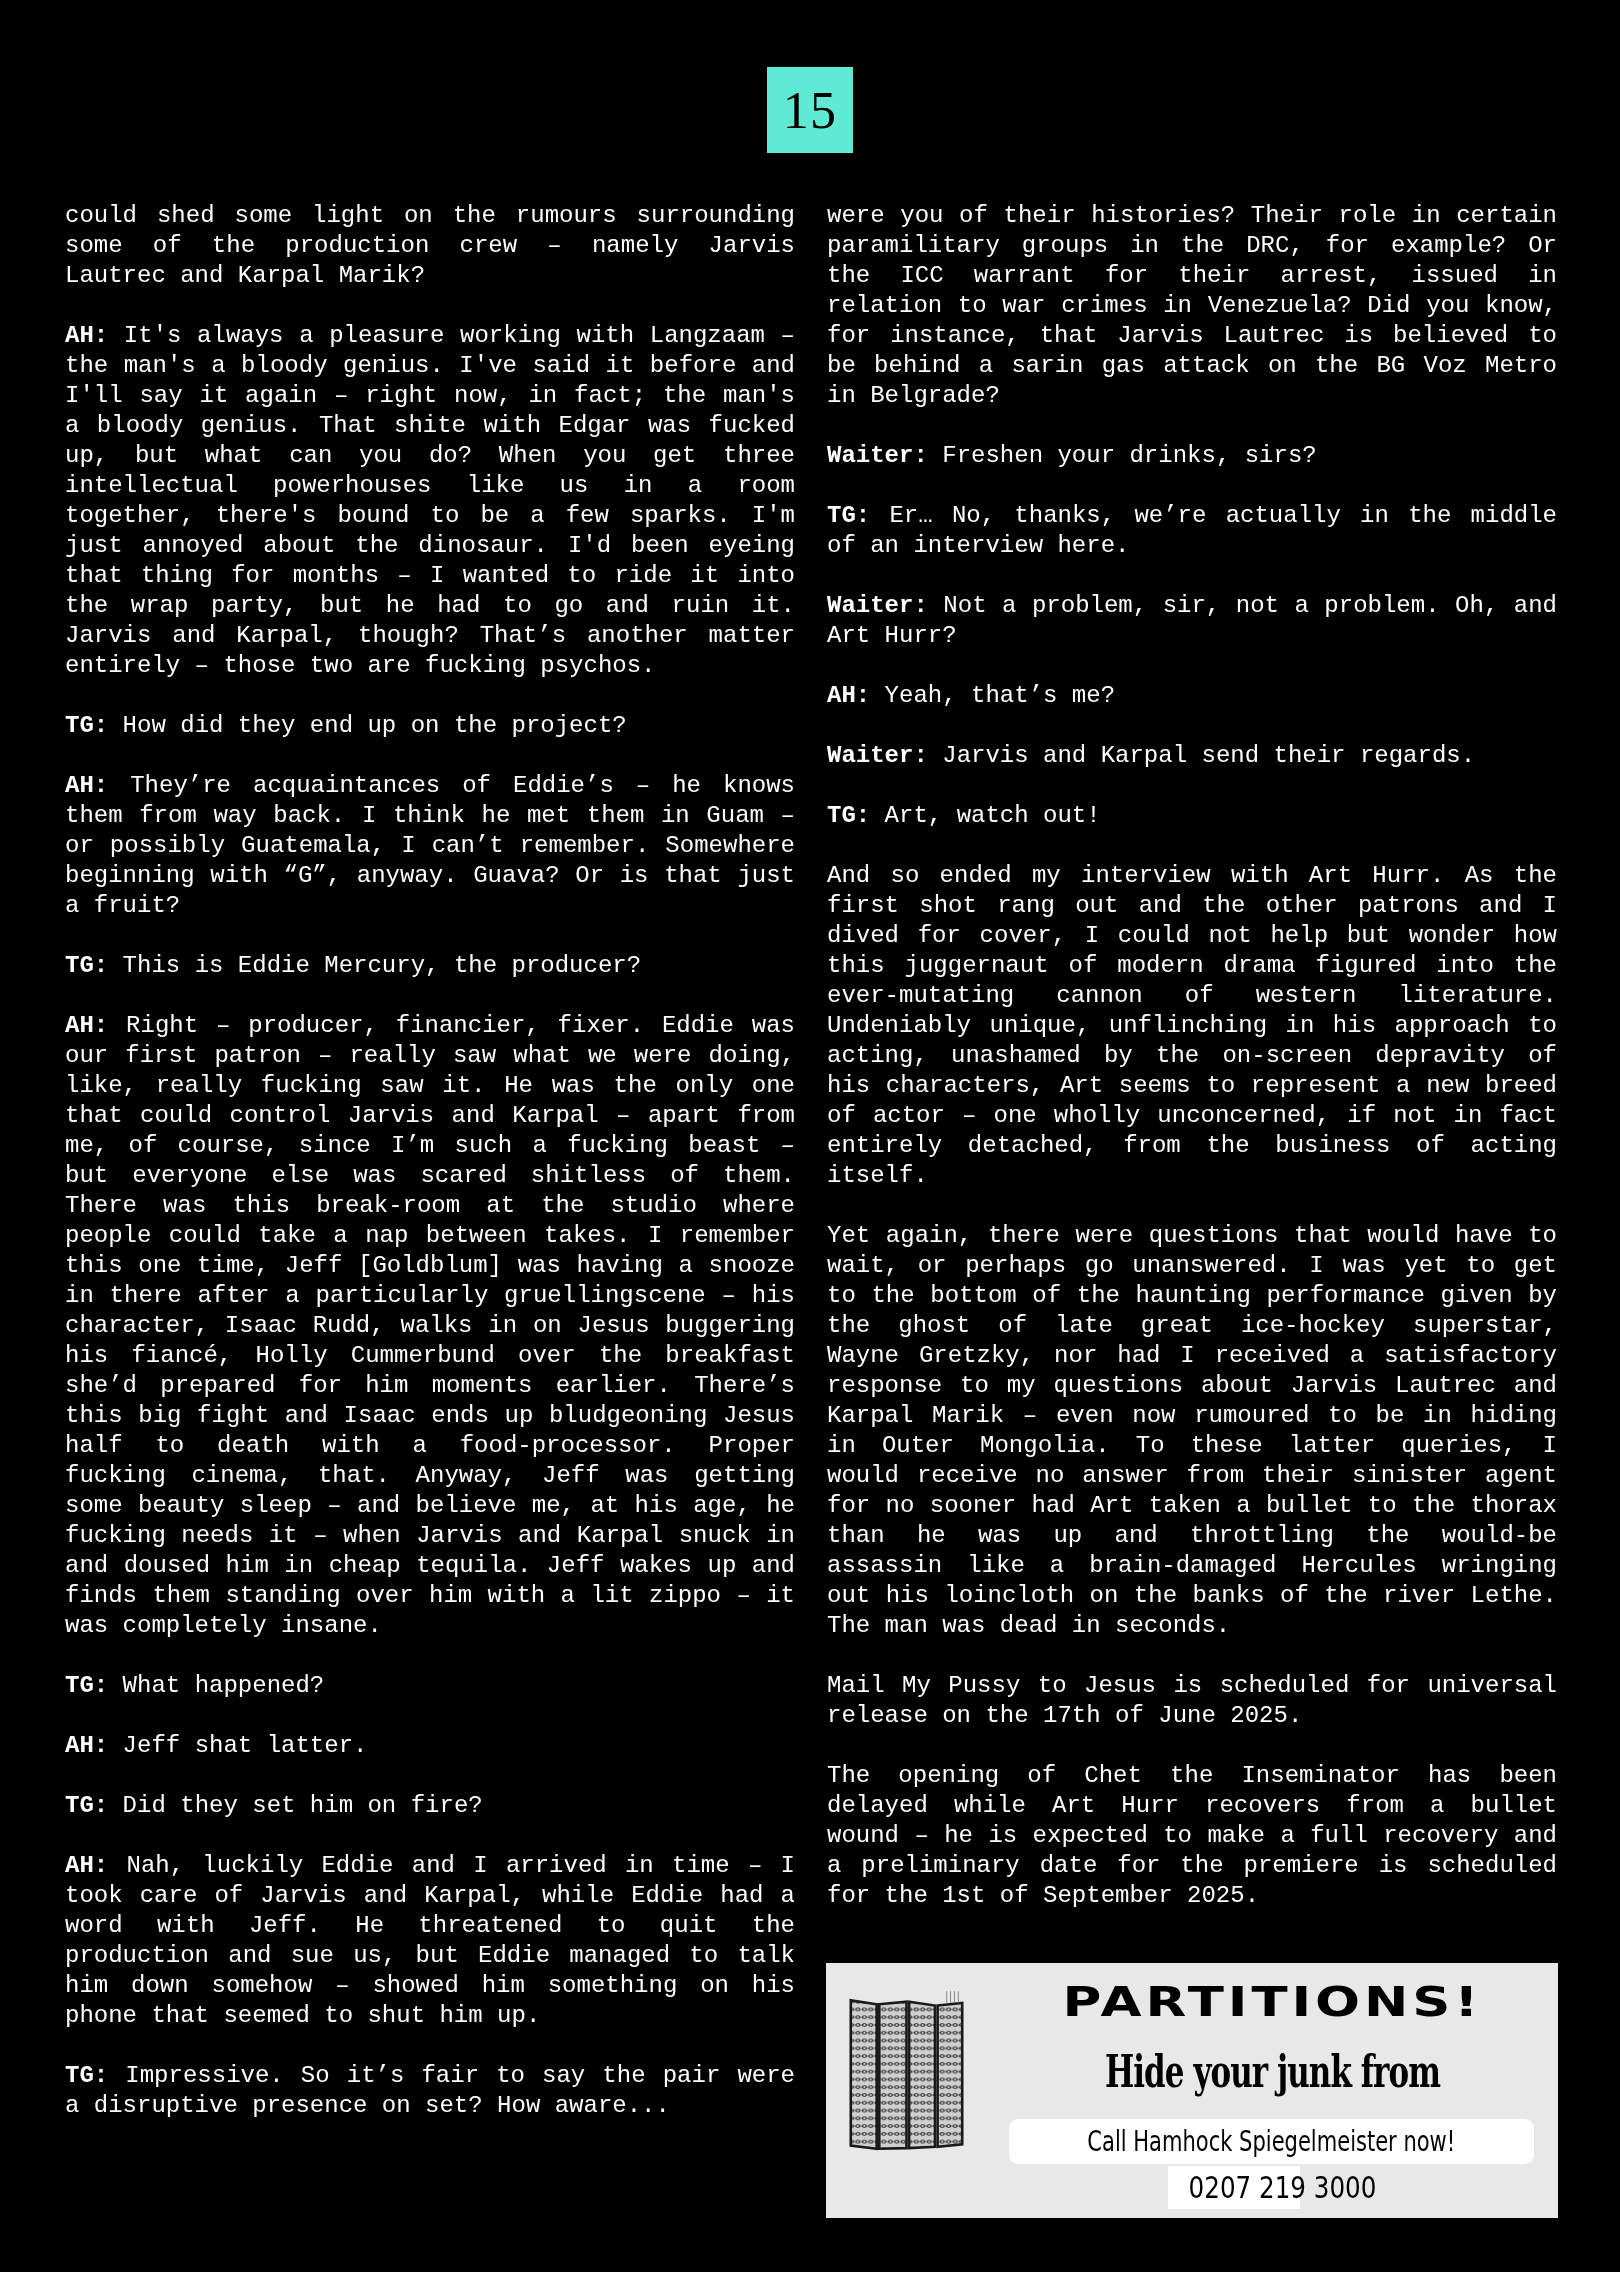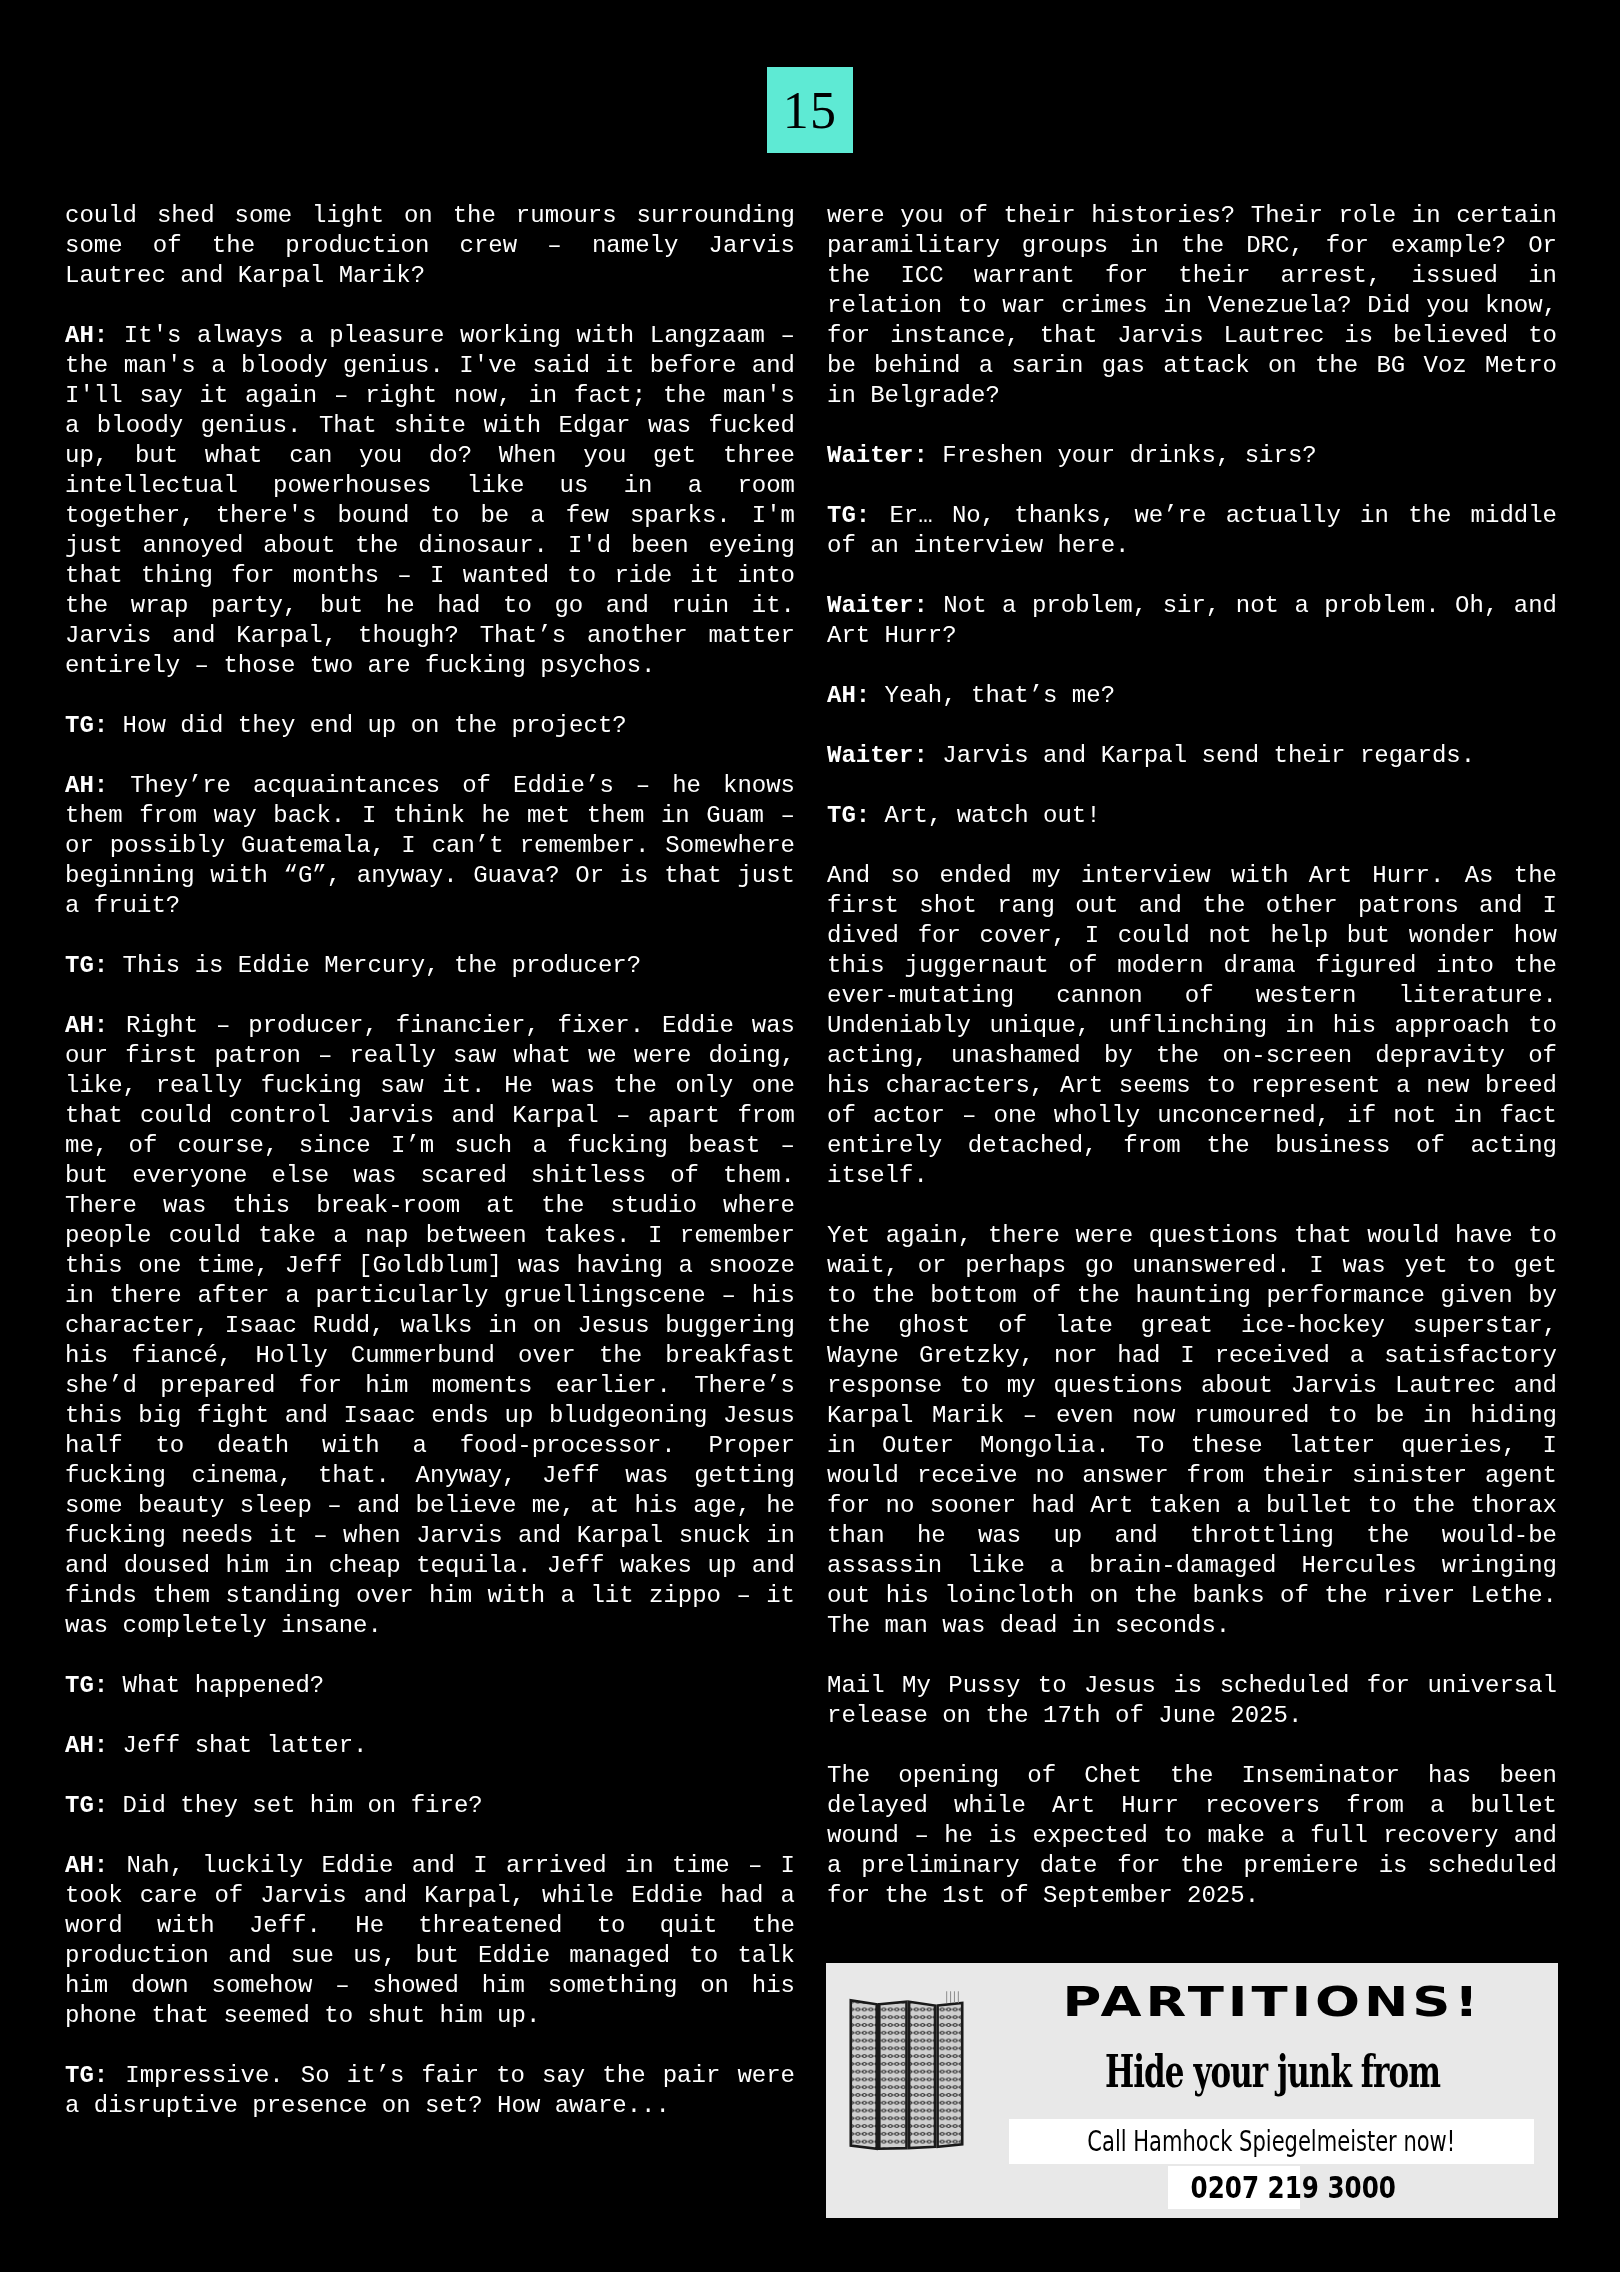--- a/index.html
+++ b/index.html
@@ -36,26 +36,26 @@
     letter-spacing: 3.9px; line-height: 65px; transform: scaleY(0.78); transform-origin: top center;
   }
   .ad-sub {
     position: absolute; left: 181px; top: 78px; width: 531px; text-align: center;
     font-family: "DejaVu Serif", serif; font-weight: bold; font-size: 43px; line-height: 65px;
     transform: scaleX(0.72) scaleY(1.05); transform-origin: center; letter-spacing: -1.3px;
   }
   .ad-call {
     position: absolute; left: 183px; top: 156px; width: 525px; height: 45px; background: #ffffff;
     font-family: "Liberation Sans Narrow", "DejaVu Sans Condensed", "DejaVu Sans", sans-serif;
-    font-size: 28.5px; line-height: 45px; text-align: center; white-space: nowrap;
+    font-size: 28.5px; line-height: 45px; text-align: center; white-space: nowrap; border-radius: 9px;
   }
   .ad-call span { display: inline-block; transform: scaleX(0.82); }
   .ad-phone {
     position: absolute; left: 342px; top: 203px; width: 132px; height: 43px; background: #ffffff;
-    font-family: "DejaVu Sans", sans-serif; font-size: 30px; line-height: 43px; text-align: right; white-space: nowrap; font-weight: bold;
+    font-family: "DejaVu Sans", sans-serif; font-size: 30px; line-height: 43px; text-align: right; white-space: nowrap;
   }
   .ad-phone span { display: inline-block; transform: scaleX(0.82); }
 </style>
 </head>
 <body>
 
 <div class="page-num">15</div>
 
 <div class="col left">
   <p class="para"><span class="spk"></span><span>could shed some light on the rumours surrounding some of the production crew – namely Jarvis Lautrec and Karpal Marik?</span></p>

